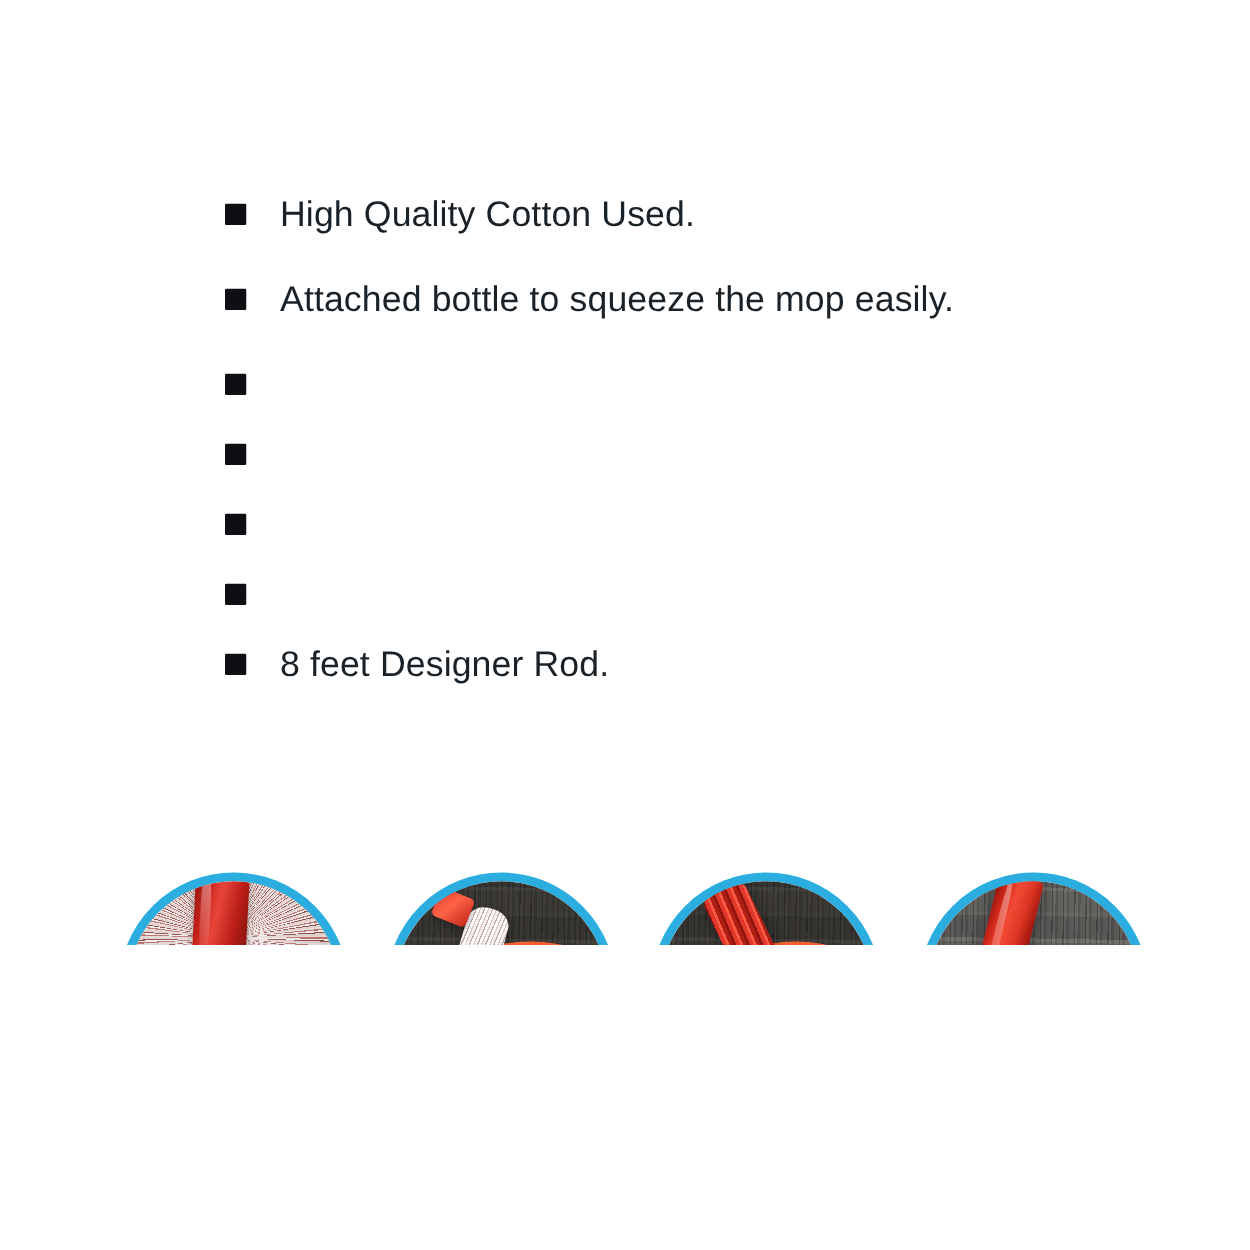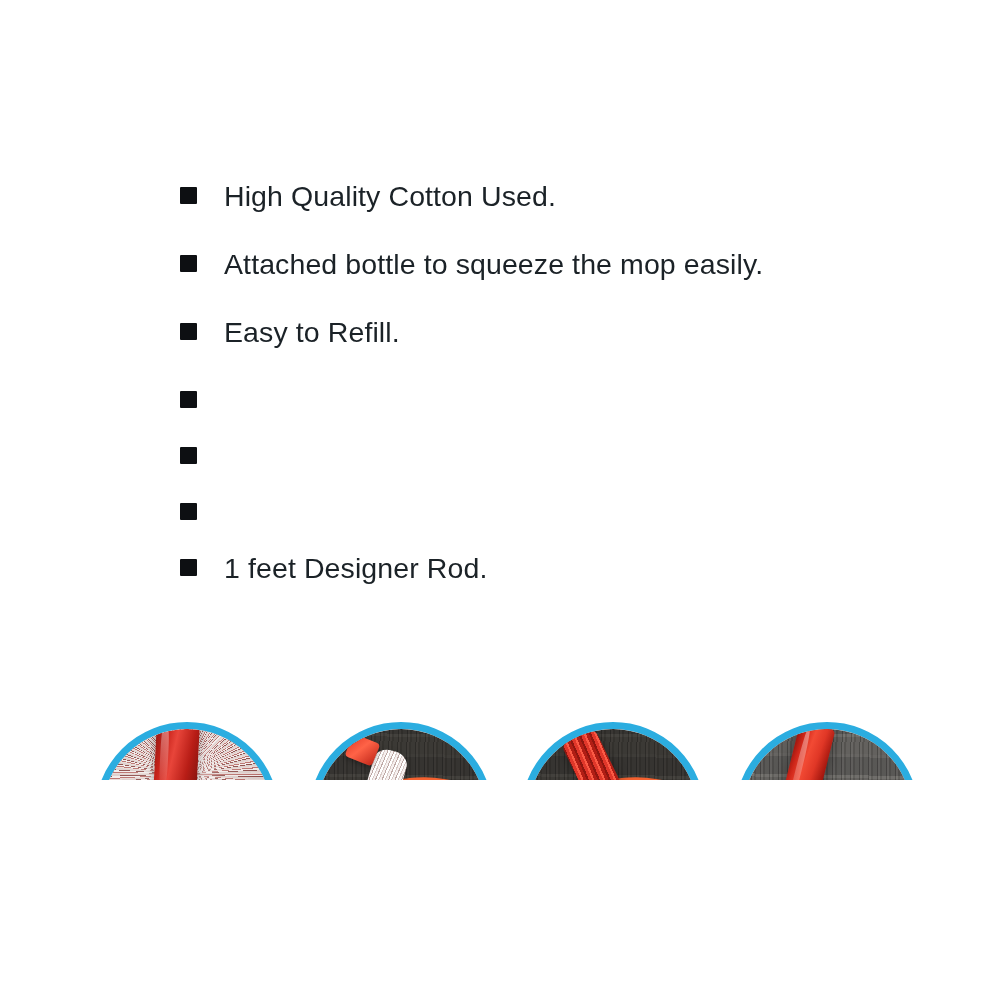--- a/index.html
+++ b/index.html
@@ -11,21 +11,20 @@
   body {
     font-family: "Liberation Sans", sans-serif;
     -webkit-font-smoothing: antialiased;
   }
   #page {
     position: relative;
     width: 1000px;
     height: 756px;
     background: #ffffff;
     overflow: hidden;
-    margin-top: 24px;
   }
 
   
   .feature-list {
     position: absolute;
     left: 180px;
     top: 152px;
     width: 700px;
   }
   .feature-item {
@@ -296,38 +295,37 @@
       <span class="feature-text">High Quality Cotton Used.</span>
     </div>
 
     <div class="feature-item">
       <span class="bullet-square"></span>
       <span class="feature-text">Attached bottle to squeeze the mop easily.</span>
     </div>
 
     <div class="feature-item">
       <span class="bullet-square"></span>
-      <span class="feature-text">Easy to Refill.</span>
     </div>
 
     <div class="feature-item">
       <span class="bullet-square"></span>
     </div>
 
     <div class="feature-item">
       <span class="bullet-square"></span>
     </div>
 
     <div class="feature-item">
       <span class="bullet-square"></span>
     </div>
 
     <div class="feature-item last">
       <span class="bullet-square"></span>
-      <span class="feature-text">1 feet Designer Rod.</span>
+      <span class="feature-text">8 feet Designer Rod.</span>
     </div>
 
   </div>
 
   <div class="photo-strip">
 
     <div class="photo-circle c1">
       <div class="inner">
         <div class="mop-fibers"></div>
         <div class="mop-socket"></div>

